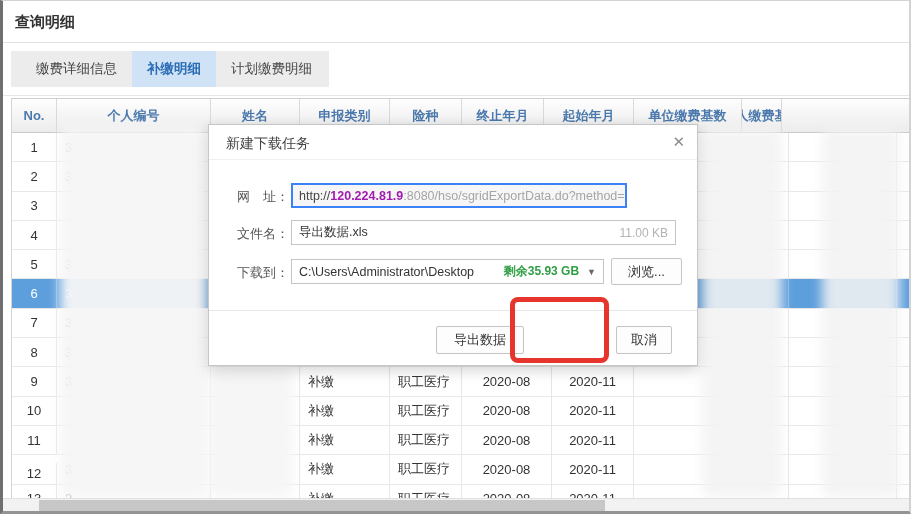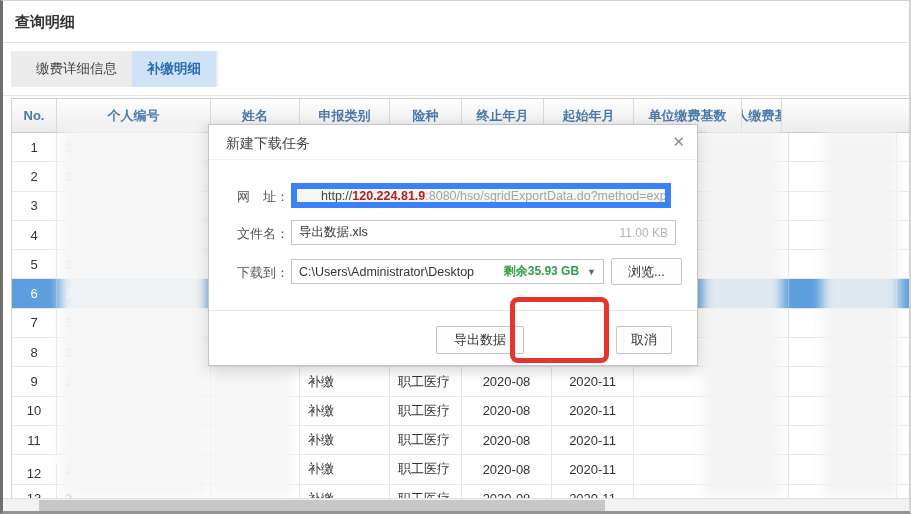--- a/index.html
+++ b/index.html
@@ -35,22 +35,22 @@
   .hscroll{position:absolute;left:0;top:497px;width:100%;height:14px;background:#f2f2f2;border-top:1px solid #e0e0e0;z-index:6;}
   .hthumb{position:absolute;left:36px;top:1px;width:566px;height:12px;background:#c7c7c7;}
   
   .dialog{position:absolute;left:205px;top:123px;width:490px;height:242px;background:#fff;border:1px solid #c6c6c6;box-shadow:0 4px 14px rgba(0,0,0,.18);z-index:10;}
   .dlg-title{position:absolute;left:17px;top:10px;font-size:14px;color:#444;}
   .dlg-close{position:absolute;right:12px;top:8px;font-size:15px;color:#8c8c8c;cursor:pointer;line-height:18px;}
   .dlg-topline{position:absolute;left:0;top:34px;width:100%;height:1px;background:#f0f0f0;}
   .dlg-label{position:absolute;left:28px;width:56px;font-size:13px;color:#555;white-space:nowrap;}
   .lbl-url{top:63px;} .lbl-file{top:100px;} .lbl-dest{top:139px;}
   .fld{position:absolute;left:82px;height:25px;display:flex;align-items:center;font-size:12.5px;overflow:hidden;white-space:nowrap;}
-  .fld-url{top:58px;width:380px;background:#f6f6f6;border:6px solid #3b82f6;color:#444;padding:0 24px;}
-  .url-host{font-weight:bold;color:#b91c1c;} .url-rest{color:#a5a5a5;}
+  .fld-url{top:58px;width:336px;background:#f6f6f6;border:2px solid #3b82f6;color:#444;padding:0 6px;}
+  .url-host{font-weight:bold;color:#a21caf;} .url-rest{color:#a5a5a5;}
   .fld-file{top:95px;width:385px;background:#fff;border:1px solid #c4c4c4;padding:0 7px;color:#333;}
   .filesize{margin-left:auto;color:#b3b3b3;font-size:12px;}
   .fld-dest{top:134px;width:313px;background:#fff;border:1px solid #c4c4c4;padding:0 7px;color:#333;cursor:pointer;}
   .free{margin-left:auto;color:var(--free-space-green);font-size:12px;font-weight:bold;}
   .caret{margin-left:8px;color:#666;font-size:9px;}
   .btn{position:absolute;display:flex;align-items:center;justify-content:center;font-size:13px;color:#333;background:#fdfdfd;border:1px solid #c4c4c4;border-radius:2px;cursor:pointer;}
   .btn-browse{left:402px;top:133px;width:71px;height:27px;}
   .dlg-sep{position:absolute;left:0;top:185px;width:100%;height:1px;background:#e7e7e7;}
   .btn-open{left:227px;top:201px;width:88px;height:28px;}
   .btn-download{left:313px;top:201px;width:67px;height:28px;background:var(--accent-blue);border-color:var(--accent-blue);color:#fff;}
@@ -62,20 +62,21 @@
 
 <div class="screen">
 
   <div class="page-header">
     <div class="page-title">查询明细</div>
   </div>
 
   <div class="tabbar">
     <div class="tab">缴费详细信息</div>
     <div class="tab active">补缴明细</div>
+    <div class="tab">计划缴费明细</div>
   </div>
   <div class="tab-divider"></div>
 
   <div class="grid">
     <div class="grid-header">
         <div class="hc" style="width: 45px;">No.</div>
         <div class="hc" style="width: 154px;">个人编号</div>
         <div class="hc" style="width: 89px;">姓名</div>
         <div class="hc" style="width: 90px;">申报类别</div>
         <div class="hc" style="width: 72px;">险种</div>

